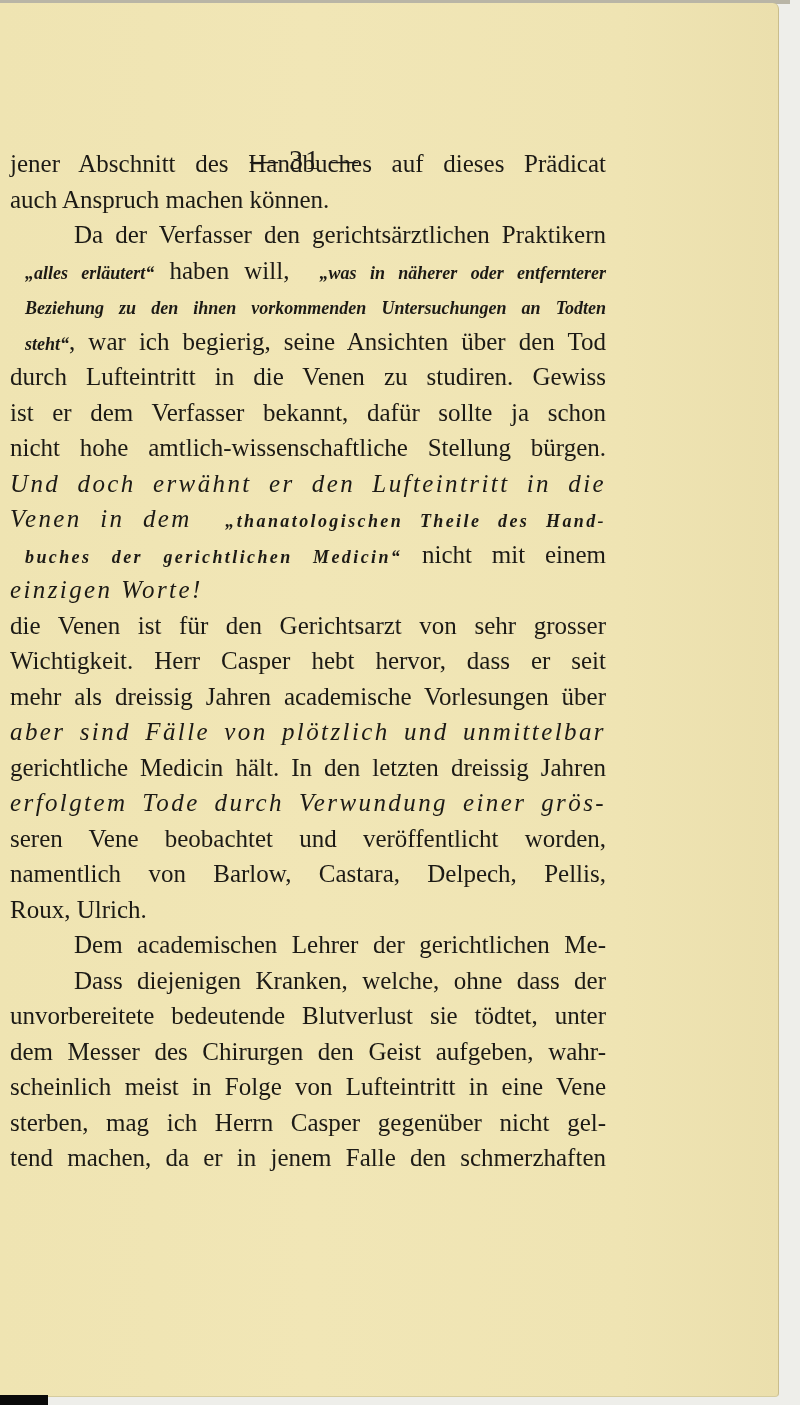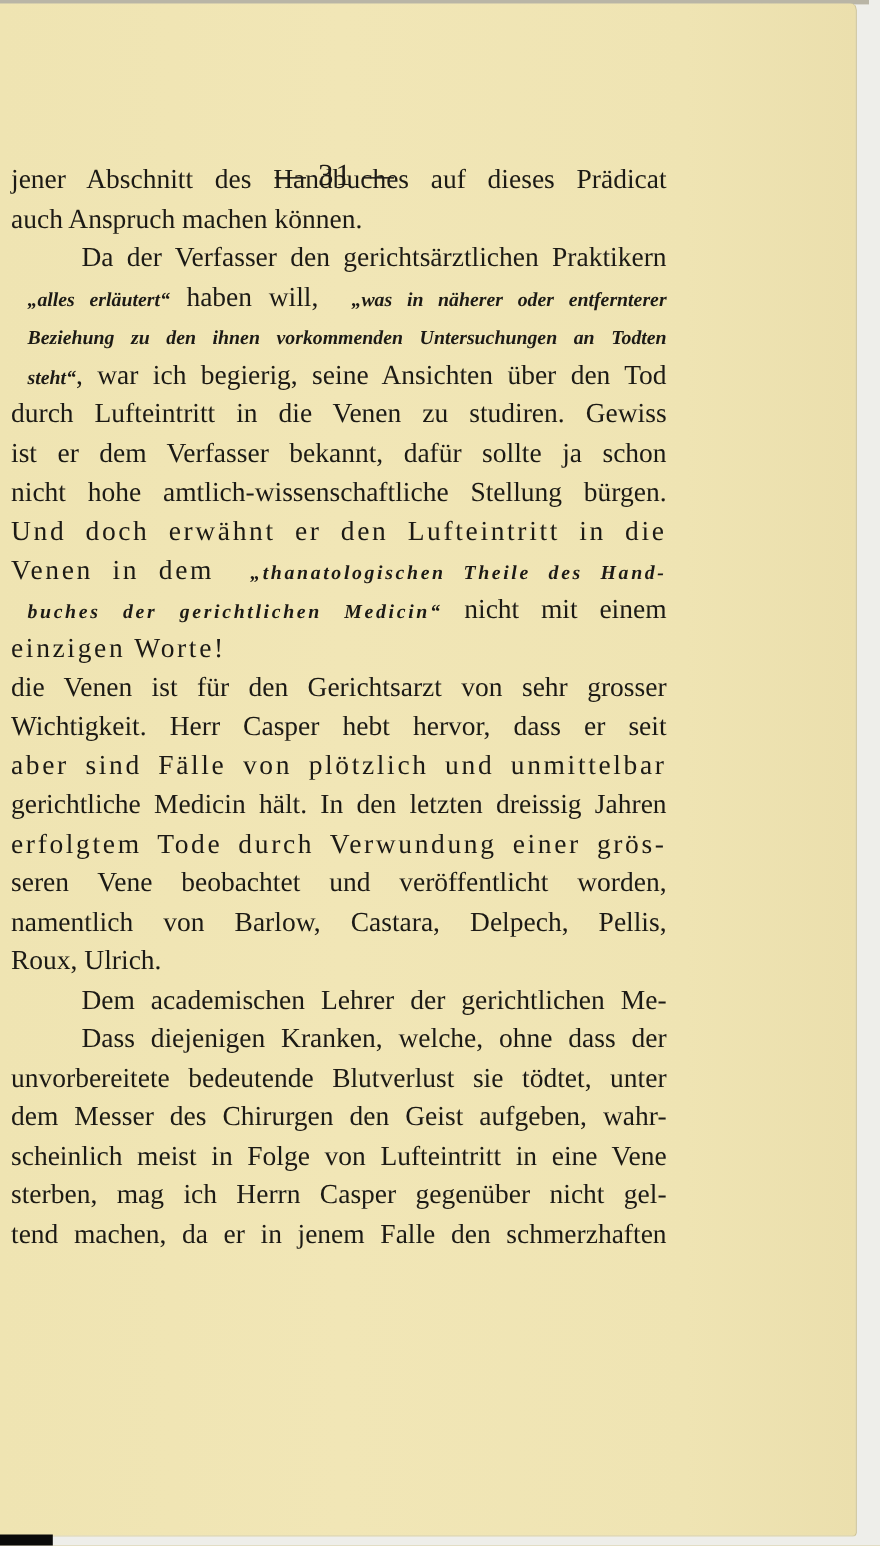--- a/index.html
+++ b/index.html
@@ -23,21 +23,21 @@
       font-size: 28px; color: #1e1b16; letter-spacing: 2px; margin-top: 48px;
     }
     .text {
       position: absolute; left: 10px; top: 143px; width: 596px;
       color: #1c1a15; font-size: 25px; line-height: 35.5px;
     }
     .line { display: block; white-space: nowrap; text-align: justify; text-align-last: justify; height: 35.5px; overflow: visible; }
     .line.last { text-align-last: left; }
     .indent { padding-left: 64px; }
     .it { font-style: italic; font-weight: bold; font-size: 18px; margin-left: 15px; }
-    .sp { letter-spacing: 2.4px; }
+    .sp { letter-spacing: 2.4px; font-style: italic; }
   </style>
 </head>
 <body>
 
 <div class="top-shadow"></div>
 <div class="page">
   <div class="page-number">— 31 —</div>
 
   <div class="text">
     <span class="line"><span>jener Abschnitt des Handbuches auf dieses Prädicat</span></span>
@@ -48,20 +48,21 @@
     <span class="line"><span class="it">steht“</span><span>, war ich begierig, seine Ansichten über den Tod</span></span>
     <span class="line"><span>durch Lufteintritt in die Venen zu studiren. Gewiss</span></span>
     <span class="line"><span>ist er dem Verfasser bekannt, dafür sollte ja schon</span></span>
     <span class="line"><span>nicht hohe amtlich-wissenschaftliche Stellung bürgen.</span></span>
     <span class="line sp"><span>Und doch erwähnt er den Lufteintritt in die</span></span>
     <span class="line"><span class="sp">Venen in dem </span><span class="it sp">„thanatologischen Theile des Hand-</span></span>
     <span class="line"><span class="it sp">buches der gerichtlichen Medicin“</span><span> nicht mit einem</span></span>
     <span class="line last sp"><span>einzigen Worte!</span></span>
     <span class="line"><span>die Venen ist für den Gerichtsarzt von sehr grosser</span></span>
     <span class="line"><span>Wichtigkeit. Herr Casper hebt hervor, dass er seit</span></span>
+    <span class="line"><span>mehr als dreissig Jahren academische Vorlesungen über</span></span>
     <span class="line sp"><span>aber sind Fälle von plötzlich und unmittelbar</span></span>
     <span class="line"><span>gerichtliche Medicin hält. In den letzten dreissig Jahren</span></span>
     <span class="line sp"><span>erfolgtem Tode durch Verwundung einer grös-</span></span>
     <span class="line"><span>seren Vene beobachtet und veröffentlicht worden,</span></span>
     <span class="line"><span>namentlich von Barlow, Castara, Delpech, Pellis,</span></span>
     <span class="line last"><span>Roux, Ulrich.</span></span>
     <span class="line indent"><span>Dem academischen Lehrer der gerichtlichen Me-</span></span>
     <span class="line indent"><span>Dass diejenigen Kranken, welche, ohne dass der</span></span>
     <span class="line"><span>unvorbereitete bedeutende Blutverlust sie tödtet, unter</span></span>
     <span class="line"><span>dem Messer des Chirurgen den Geist aufgeben, wahr-</span></span>

